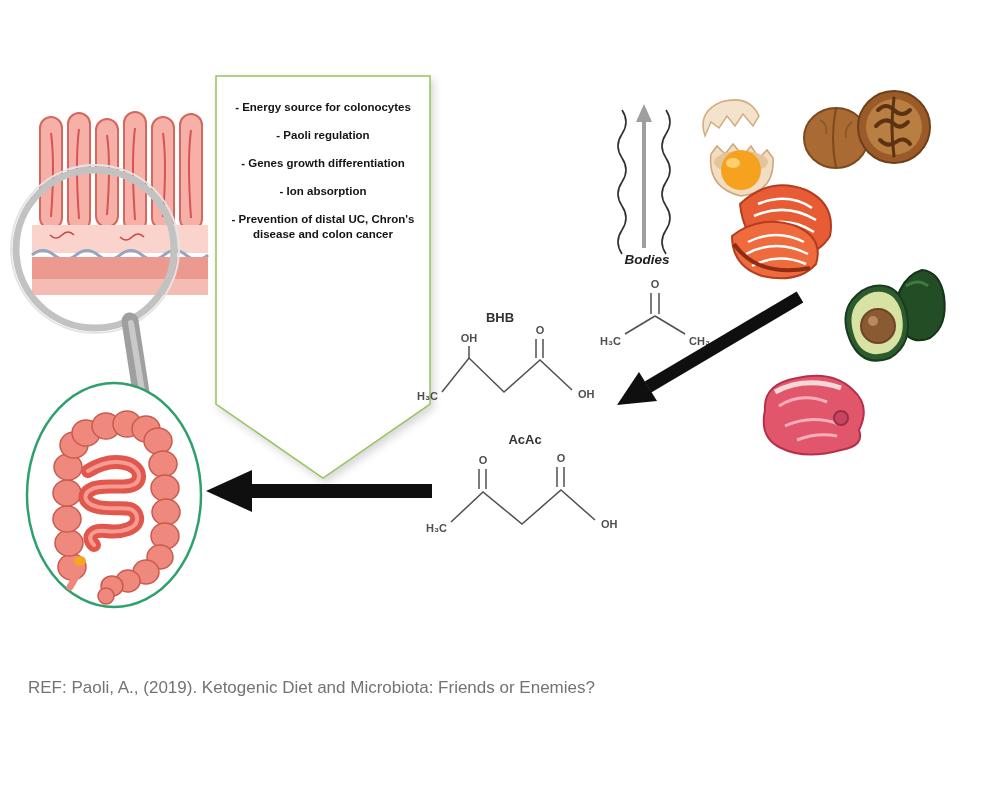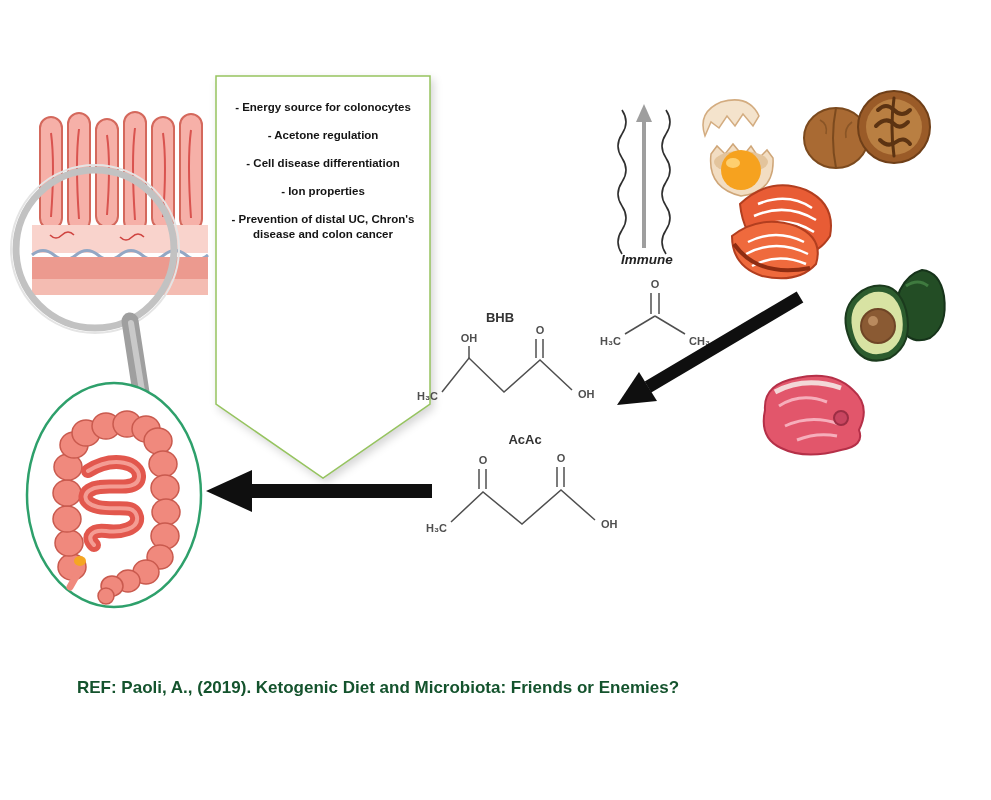--- a/index.html
+++ b/index.html
@@ -26,21 +26,21 @@
   .acetone-label{
     width:110px;text-align:center;font-size:13.5px;font-weight:bold;
     font-style:italic;color:#222;
   }
   .ketone-title{
     font-size:35px;font-weight:bold;letter-spacing:1.5px;color:#e95d64;
     white-space:nowrap;
   }
 
   
-  .reference{color:#14532d;font-size:17px;font-weight:700;line-height:27px;text-align:center;}
+  .reference{color:#737373;font-size:17px;font-weight:400;line-height:27px;}
 
   .bottom-bar{left:0;top:787px;width:991px;height:13px;background:#c9c9c9;}
 </style>
 </head>
 <body>
 
 <div id="canvas">
 
   <div class="abs" style="left:10px;top:95px;width:210px;height:300px">
     <svg width="210" height="300" viewBox="0 0 210 300" style="overflow:visible">
@@ -114,35 +114,35 @@
     </svg>
   </div>
 
   <div class="abs" style="left:214px;top:60px;width:218px;height:408px">
     <svg class="banner-svg" width="218" height="408" viewBox="0 0 218 408">
       <polygon points="2,2 216,2 216,330 109,404 2,330" fill="#ffffff" stroke="#96c45f" stroke-width="1.5"></polygon>
     </svg>
   </div>
   <div class="banner-text">
     <div class="benefit">- Energy source for colonocytes</div>
-    <div class="benefit">- Acetone regulation</div>
-    <div class="benefit">- Cell disease differentiation</div>
-    <div class="benefit">- Ion properties</div>
+    <div class="benefit">- Paoli regulation</div>
+    <div class="benefit">- Genes growth differentiation</div>
+    <div class="benefit">- Ion absorption</div>
     <div class="benefit">- Prevention of distal UC, Chron's disease and colon cancer</div>
   </div>
 
   <div class="abs" style="left:592px;top:82px;width:110px;height:160px">
     <svg width="110" height="160" viewBox="0 0 110 160">
       <path d="M30,14 q8,12 0,24 q-8,12 0,24 q8,12 0,24 q-8,12 0,24 q8,12 0,24 q-8,12 0,24" stroke="#2f2f2f" stroke-width="1.6" fill="none"></path>
       <path d="M74,14 q8,12 0,24 q-8,12 0,24 q8,12 0,24 q-8,12 0,24 q8,12 0,24 q-8,12 0,24" stroke="#2f2f2f" stroke-width="1.6" fill="none"></path>
       <line x1="52" y1="152" x2="52" y2="24" stroke="#9e9e9e" stroke-width="4"></line>
       <polygon points="52,8 44,26 60,26" fill="#9e9e9e"></polygon>
     </svg>
   </div>
-  <div class="abs acetone-label" style="left:592px;top:238px">Immune</div>
+  <div class="abs acetone-label" style="left:592px;top:238px">Bodies</div>
 
   <div class="abs" style="left:588px;top:258px;width:130px;height:85px">
     <svg width="130" height="85" viewBox="0 0 130 85">
       <text x="67" y="16" text-anchor="middle" class="atom">O</text>
       <line x1="63" y1="21" x2="63" y2="42" class="bond"></line>
       <line x1="71" y1="21" x2="71" y2="42" class="bond"></line>
       <line x1="67" y1="44" x2="37" y2="62" class="bond"></line>
       <line x1="67" y1="44" x2="97" y2="62" class="bond"></line>
       <text x="33" y="73" text-anchor="end" class="atom">H₃C</text>
       <text x="101" y="73" text-anchor="start" class="atom">CH₃</text>

